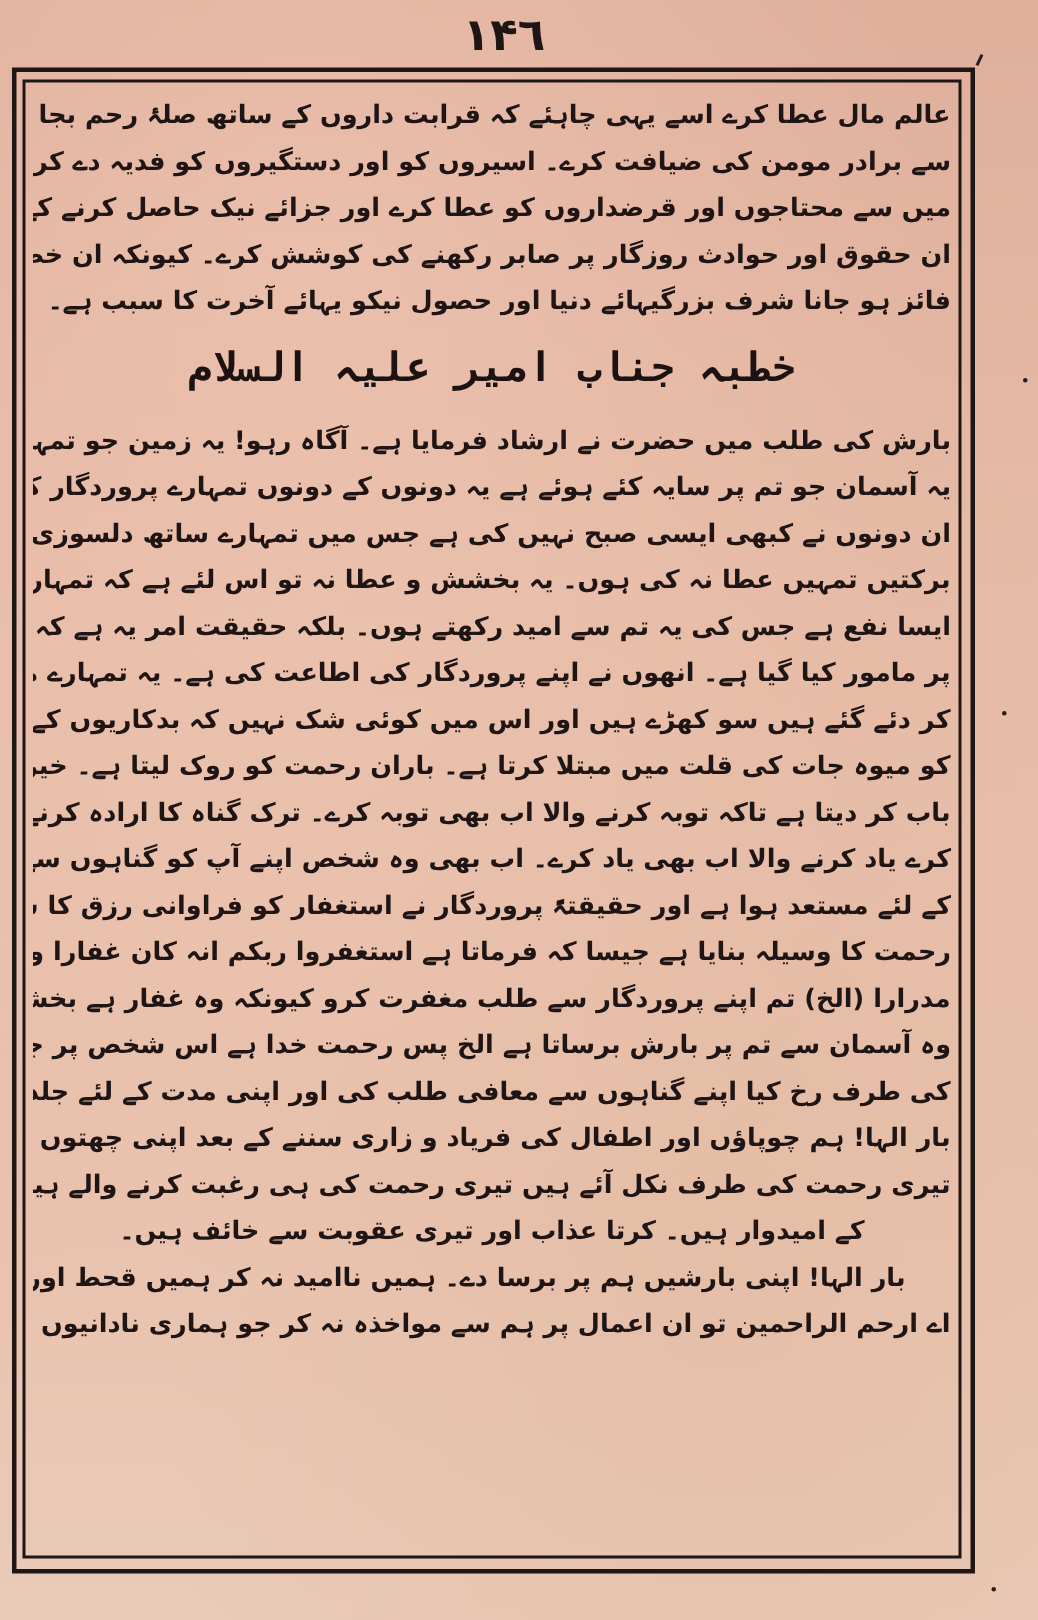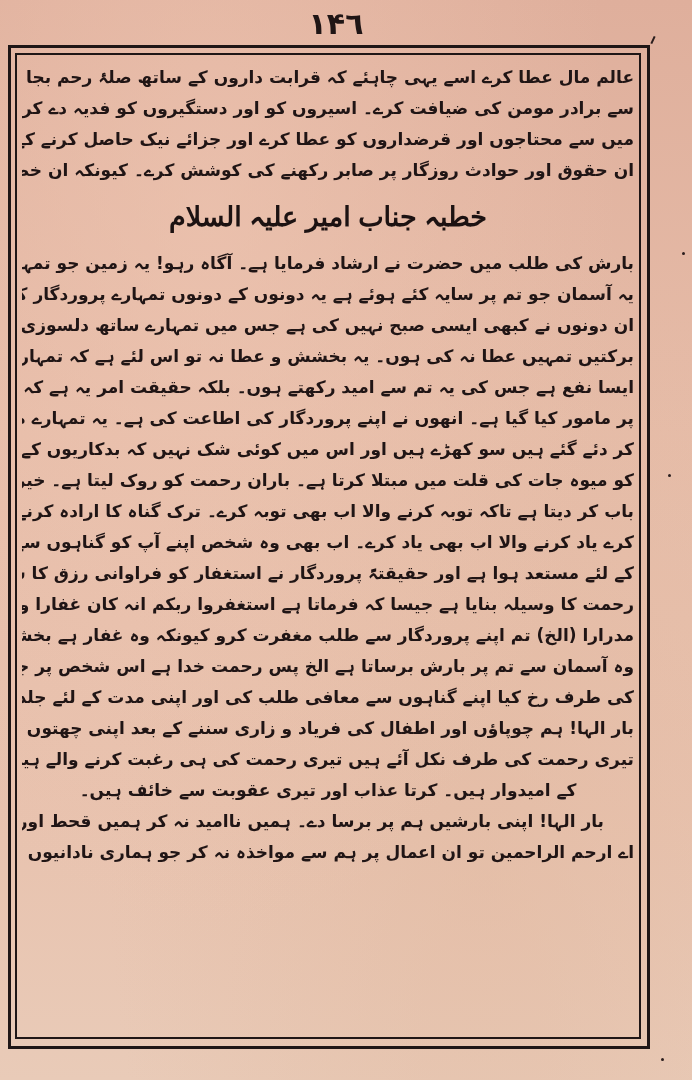--- a/index.html
+++ b/index.html
@@ -90,21 +90,21 @@
       text-align-last: right;
     }
     .heading {
       display: block;
       height: 62px;
       line-height: 62px;
       text-align: right;
       text-align-last: center;
       font-size: 27px;
       font-weight: bold;
-      font-family: Liberation Sans, sans-serif;
+      font-family: Liberation Mono, monospace;
       color: #1c1212;
     }
     .line.indent-center {
       text-align-last: center;
     }
   </style>
 </head>
 <body>
 
 <div class="page-number">١۴٦</div>
@@ -117,20 +117,21 @@
 <div class="speck" style="left:668px; top:474px;"></div>
 <div class="speck" style="left:661px; top:1058px;"></div>
 
 <div class="text-block">
 
   <div>
     <span class="line">عالم مال عطا کرے اسے یہی چاہئے کہ قرابت داروں کے ساتھ صلۂ رحم بجا لائے۔ اس نیک مومن</span>
     <span class="line">سے برادر مومن کی ضیافت کرے۔ اسیروں کو اور دستگیروں کو فدیہ دے کر چھڑائے۔ اس مال</span>
     <span class="line">میں سے محتاجوں اور قرضداروں کو عطا کرے اور جزائے نیک حاصل کرنے کے لئے اپنے نفس کو</span>
     <span class="line">ان حقوق اور حوادث روزگار پر صابر رکھنے کی کوشش کرے۔ کیونکہ ان خصائل حمیدہ پر</span>
+    <span class="line last">فائز ہو جانا شرف بزرگیہائے دنیا اور حصول نیکو یہائے آخرت کا سبب ہے۔</span>
   </div>
 
   <h2 class="heading" style="margin:0;">خطبہ جناب امیر علیہ السلام</h2>
 
   <div>
     <span class="line">بارش کی طلب میں حضرت نے ارشاد فرمایا ہے۔ آگاہ رہو! یہ زمین جو تمہیں اٹھائے ہوئے ہے۔</span>
     <span class="line">یہ آسمان جو تم پر سایہ کئے ہوئے ہے یہ دونوں کے دونوں تمہارے پروردگار کے مطیع اور فرمانبردار ہیں</span>
     <span class="line">ان دونوں نے کبھی ایسی صبح نہیں کی ہے جس میں تمہارے ساتھ دلسوزی کر کے اپنی منفعتیں اور</span>
     <span class="line">برکتیں تمہیں عطا نہ کی ہوں۔ یہ بخشش و عطا نہ تو اس لئے ہے کہ تمہارا تقرب تلاش کرتے ہوں نہ کوئی</span>
     <span class="line">ایسا نفع ہے جس کی یہ تم سے امید رکھتے ہوں۔ بلکہ حقیقت امر یہ ہے کہ ان دونوں کو تمہاری نفع رسانی</span>

